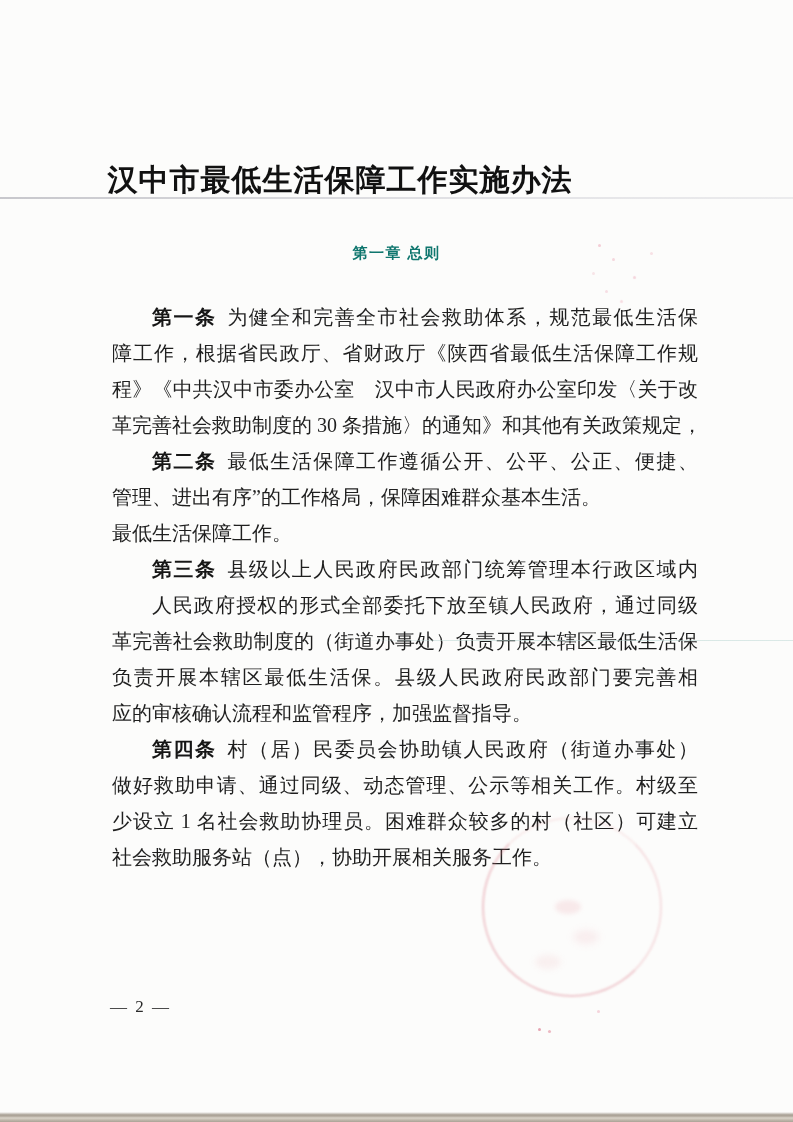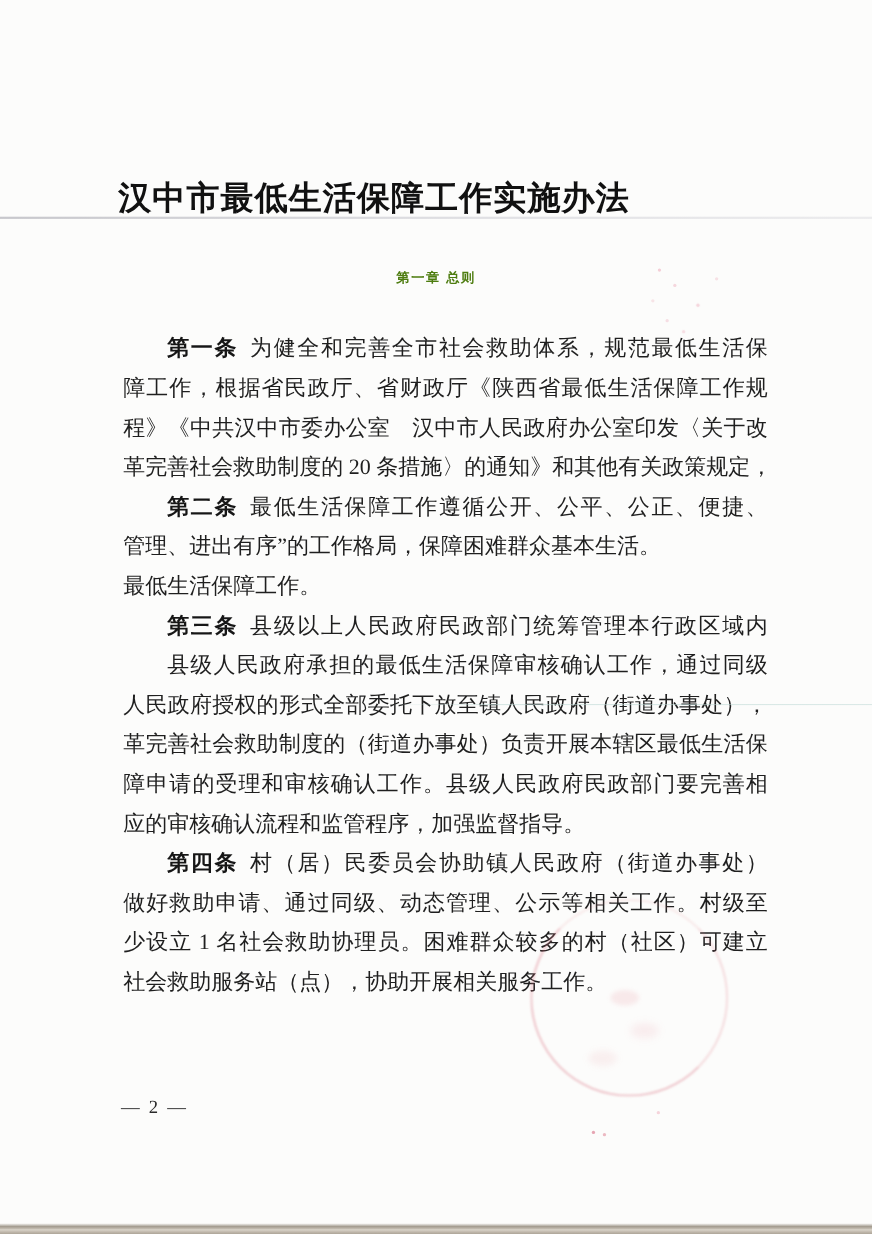--- a/index.html
+++ b/index.html
@@ -22,24 +22,24 @@
     font-weight: 700;
     letter-spacing: 1px;
     color: #111;
     font-family: "Liberation Serif", "DejaVu Serif", serif;
     margin-left: 24px;
   }
   .chapter-heading {
     position: absolute;
     top: 244px; left: 0; width: 793px;
     text-align: center;
-    font-size: 12px;
+    font-size: 15px;
     font-weight: 600;
     letter-spacing: 1.5px;
-    color: #4d7c0f;
+    color: #0f766e;
     font-family: "Liberation Sans", "DejaVu Sans", sans-serif;
   }
 
   
   .doc-body {
     position: absolute;
     top: 299px; left: 112px; width: 586px;
   }
   .line {
     height: 36px;
@@ -141,29 +141,28 @@
   <div class="doc-title">汉中市最低生活保障工作实施办法</div>
 
   <div class="scan-line-1"></div>
 
   <div class="chapter-heading">第一章 总则</div>
 
   <div class="doc-body">
       <div class="line first"><b class="prefix">第一条</b><span>为健全和完善全市社会救助体系，规范最低生活保</span></div>
       <div class="line">障工作，根据省民政厅、省财政厅《陕西省最低生活保障工作规</div>
       <div class="line">程》《中共汉中市委办公室　汉中市人民政府办公室印发〈关于改</div>
-      <div class="line">革完善社会救助制度的 20 条措施〉的通知》和其他有关政策规定，</div>
+      <div class="line">革完善社会救助制度的 30 条措施〉的通知》和其他有关政策规定，</div>
       <div class="line first"><b class="prefix">第二条</b><span>最低生活保障工作遵循公开、公平、公正、便捷、</span></div>
       <div class="line para-end">管理、进出有序”的工作格局，保障困难群众基本生活。</div>
       <div class="line para-end">最低生活保障工作。</div>
       <div class="line first"><b class="prefix">第三条</b><span>县级以上人民政府民政部门统筹管理本行政区域内</span></div>
-      <div class="line first">县级人民政府承担的最低生活保障审核确认工作，通过同级</div>
-      <div class="line">人民政府授权的形式全部委托下放至镇人民政府（街道办事处），</div>
+      <div class="line first">人民政府授权的形式全部委托下放至镇人民政府，通过同级</div>
       <div class="line">革完善社会救助制度的（街道办事处）负责开展本辖区最低生活保</div>
-      <div class="line">障申请的受理和审核确认工作。县级人民政府民政部门要完善相</div>
+      <div class="line">负责开展本辖区最低生活保。县级人民政府民政部门要完善相</div>
       <div class="line para-end">应的审核确认流程和监管程序，加强监督指导。</div>
       <div class="line first"><b class="prefix">第四条</b><span>村（居）民委员会协助镇人民政府（街道办事处）</span></div>
       <div class="line">做好救助申请、通过同级、动态管理、公示等相关工作。村级至</div>
       <div class="line">少设立 1 名社会救助协理员。困难群众较多的村（社区）可建立</div>
       <div class="line para-end">社会救助服务站（点），协助开展相关服务工作。</div>
     </div>
 
   <div class="scan-line-2"></div>
 
   <div class="stamp-circle"></div>

